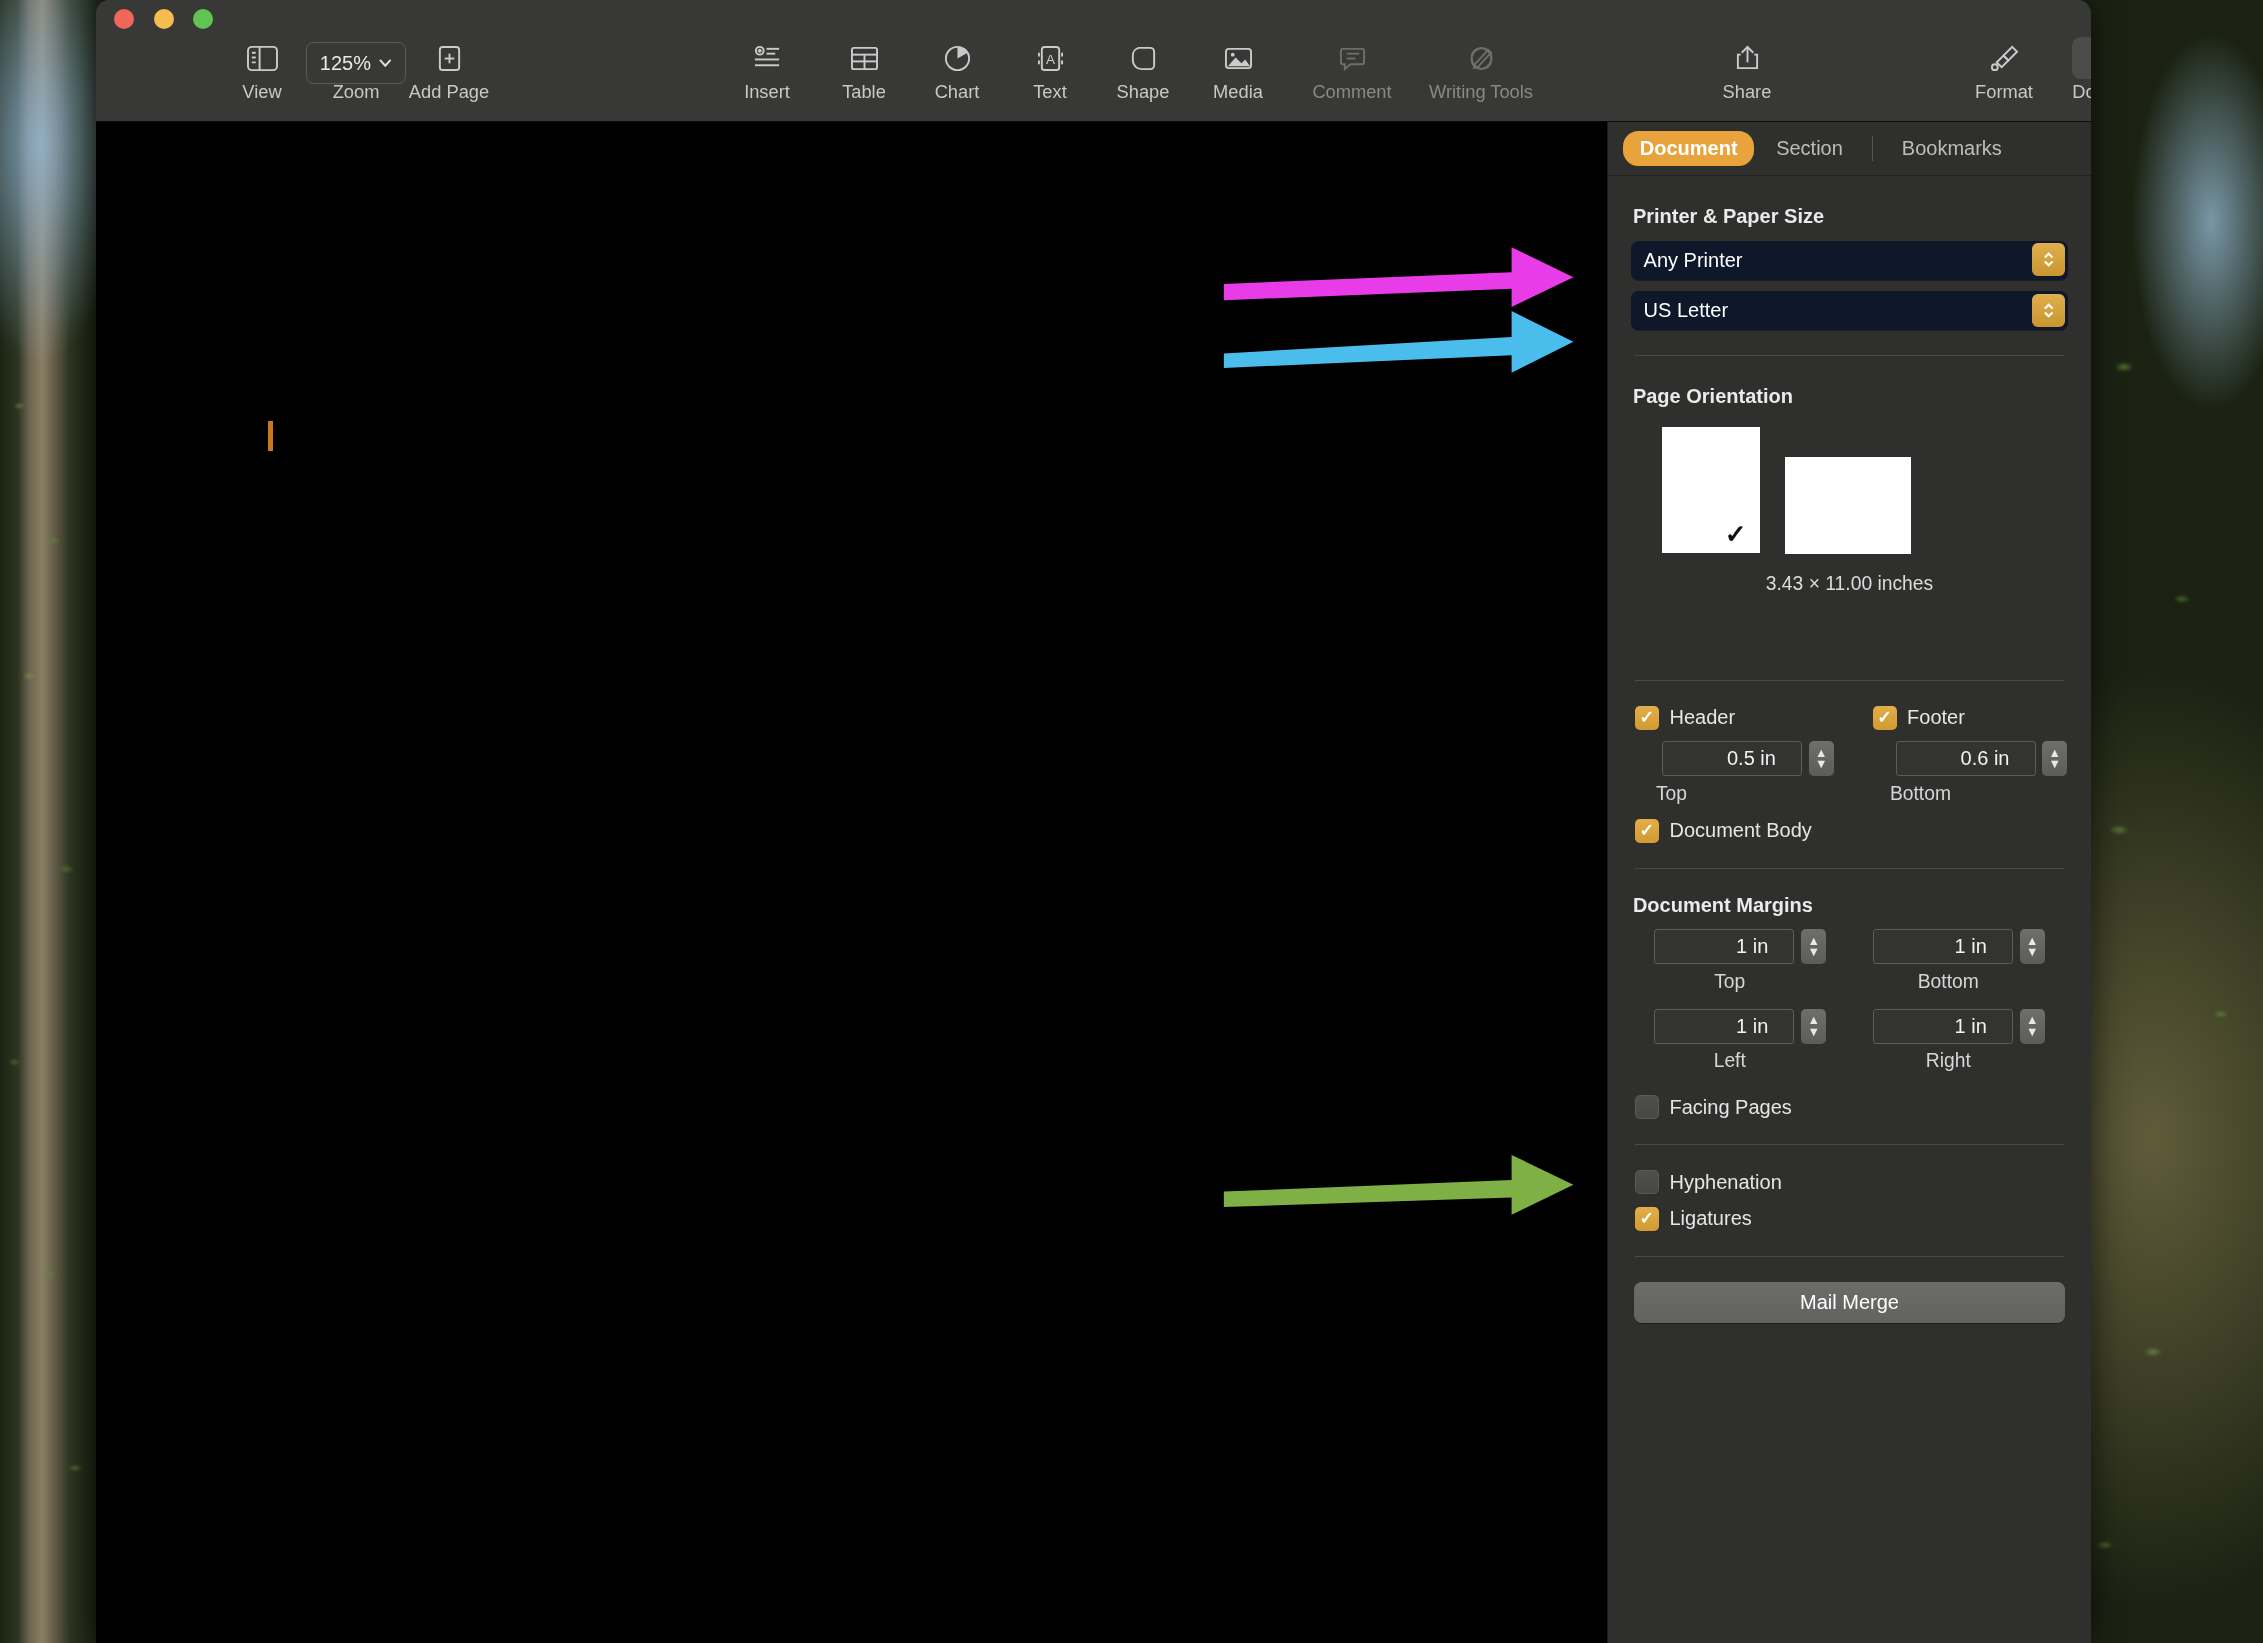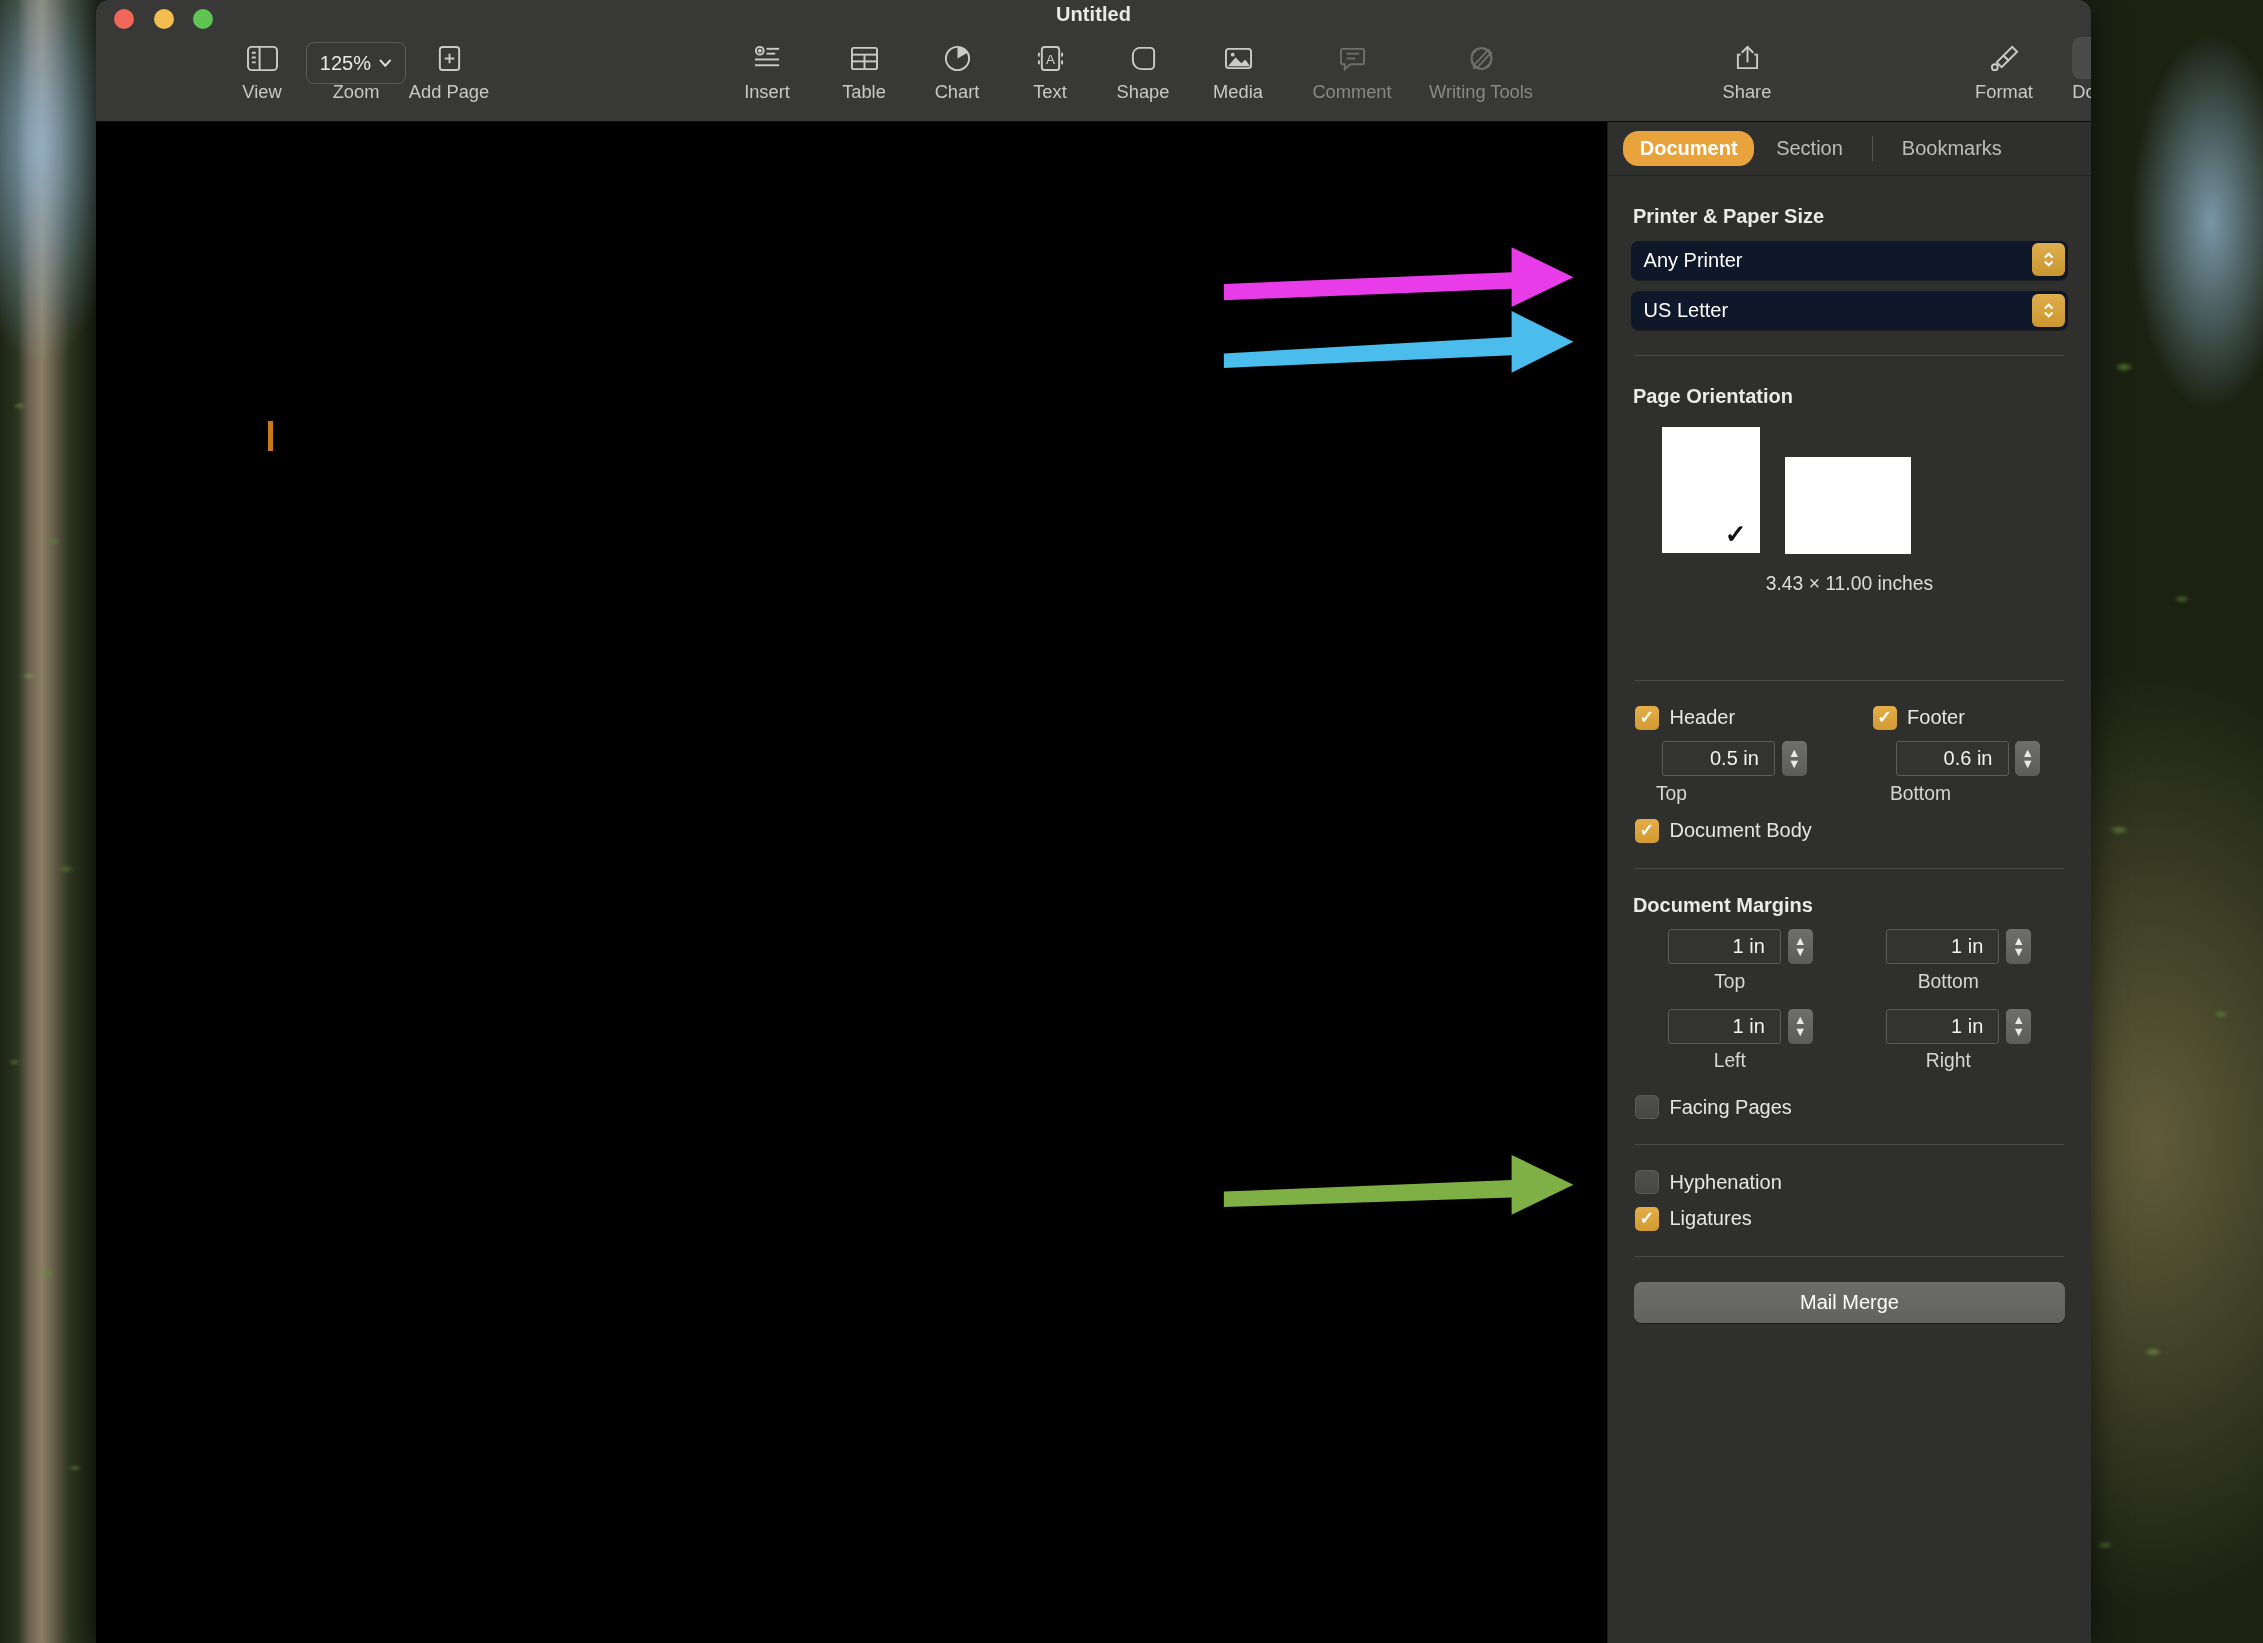--- a/index.html
+++ b/index.html
@@ -167,24 +167,24 @@
   .cb.on { background: linear-gradient(#e3ae49, #d19a32); }
   .cb.off { background: linear-gradient(#4f4f4d, #474745); border: 1px solid #5a5a58; }
   .cb .tick { color: #fff; font-size: 17.4px; font-weight: 700; line-height: 1; }
   .cblbl { font-size: 20px; color: #e6e6e6; }
 
   
   .fieldgrid { display: flex; }
   .fieldcol { width: 50%; display: flex; flex-direction: column; align-items: center; }
   .fieldrow { display: flex; align-items: center; gap: 6.8px; }
   .numbox {
-    width: 113px; height: 35px;
+    width: 140px; height: 35px;
     background: #333331; border: 1px solid #5c5c5a; border-radius: 2.9px;
     display: flex; align-items: center; justify-content: flex-end;
-    padding-right: 15px;
+    padding-right: 25px;
     font-size: 20px; color: #f2f2f2;
   }
   .stepper {
     width: 25px; height: 35px; border-radius: 4.8px;
     background: linear-gradient(#6e6e6c, #5c5c5a);
     display: flex; flex-direction: column; align-items: center; justify-content: center;
     gap: 1px;
   }
   .stepper span { font-size: 12.6px; line-height: 10.6px; color: #e8e8e8; }
   .fieldcap { font-size: 19.3px; color: #d6d6d6; margin-top: 6.8px; }
@@ -209,21 +209,20 @@
 <div id="window">
 
   <div id="toolbar">
 
     <div id="traffic">
       <div class="light l-red"></div>
       <div class="light l-yellow"></div>
       <div class="light l-green"></div>
     </div>
 
-    <div id="win-title">Untitled</div>
 
     <div class="tb-items">
 
       <div class="tb-item" style="left:166px">
         <div class="tb-ico">
           <svg width="33" height="29" viewBox="0 0 34 30" fill="none" stroke="#cacaca" stroke-width="2">
             <rect x="2" y="3" width="30" height="24" rx="4"></rect>
             <line x1="14" y1="3" x2="14" y2="27"></line>
             <line x1="6" y1="9" x2="10" y2="9"></line>
               <line x1="6" y1="14" x2="10" y2="14"></line>

